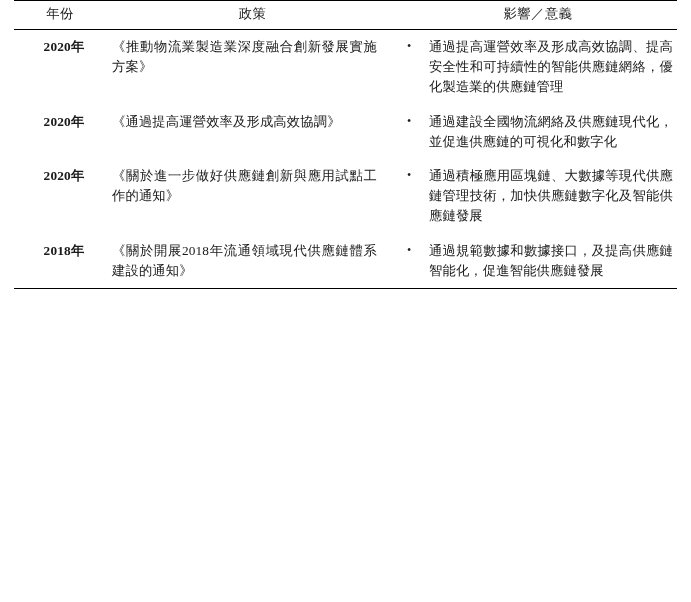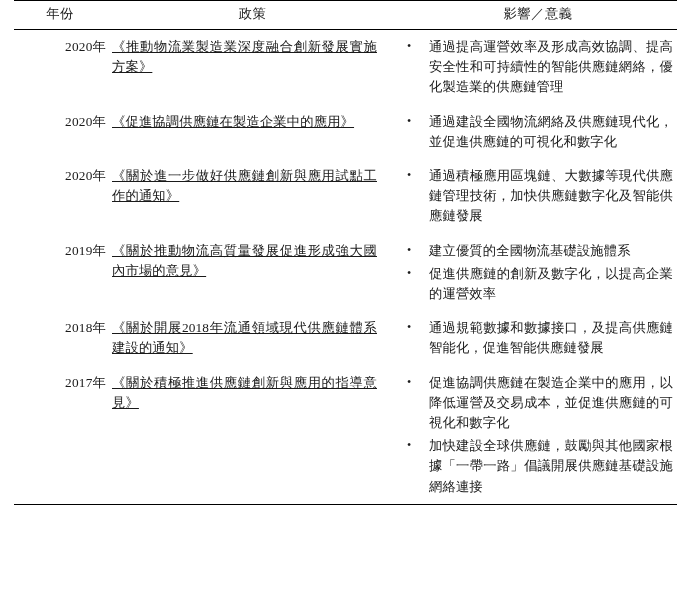--- a/index.html
+++ b/index.html
@@ -39,32 +39,32 @@
     border-top: 1.1px solid #000;
     border-bottom: 1.1px solid #000;
     letter-spacing: 0.5px;
   }
   tbody td {
     vertical-align: top;
     padding: 7px 0 7px 0;
     line-height: 1.52;
   }
   td.year {
-    text-align: right;
+    text-align: center;
     padding-left: 8px;
     white-space: nowrap;
     letter-spacing: 0.2px;
+    font-weight: bold;
   }
   td.policy {
     padding-right: 22px;
     padding-left: 6px;
     text-align: justify;
     text-justify: inter-ideograph;
     letter-spacing: 0.15px;
-    text-decoration: underline;
   }
   td.impact {
     padding-right: 4px;
     padding-left: 0px;
   }
   ul.impact-list {
     list-style: none;
     margin: 0;
     padding: 0;
   }
@@ -112,61 +112,41 @@
           <td class="year">2020年</td>
           <td class="policy">《推動物流業製造業深度融合創新發展實施方案》</td>
           <td class="impact">
             <ul class="impact-list">
               <li><span class="bullet">•</span><span>通過提高運營效率及形成高效協調、提高安全性和可持續性的智能供應鏈網絡，優化製造業的供應鏈管理</span></li>
             </ul>
           </td>
         </tr>
         <tr>
           <td class="year">2020年</td>
-          <td class="policy">《促進協調供應鏈在製造企業中的應用》</td>
+          <td class="policy">《通過提高運營效率及形成高效協調》</td>
           <td class="impact">
             <ul class="impact-list">
               <li><span class="bullet">•</span><span>通過建設全國物流網絡及供應鏈現代化，並促進供應鏈的可視化和數字化</span></li>
             </ul>
           </td>
         </tr>
         <tr>
           <td class="year">2020年</td>
           <td class="policy">《關於進一步做好供應鏈創新與應用試點工作的通知》</td>
           <td class="impact">
             <ul class="impact-list">
               <li><span class="bullet">•</span><span>通過積極應用區塊鏈、大數據等現代供應鏈管理技術，加快供應鏈數字化及智能供應鏈發展</span></li>
             </ul>
           </td>
         </tr>
         <tr>
-          <td class="year">2019年</td>
-          <td class="policy">《關於推動物流高質量發展促進形成強大國內市場的意見》</td>
-          <td class="impact">
-            <ul class="impact-list">
-              <li><span class="bullet">•</span><span>建立優質的全國物流基礎設施體系</span></li>
-              <li><span class="bullet">•</span><span>促進供應鏈的創新及數字化，以提高企業的運營效率</span></li>
-            </ul>
-          </td>
-        </tr>
-        <tr>
           <td class="year">2018年</td>
           <td class="policy">《關於開展2018年流通領域現代供應鏈體系建設的通知》</td>
           <td class="impact">
             <ul class="impact-list">
               <li><span class="bullet">•</span><span>通過規範數據和數據接口，及提高供應鏈智能化，促進智能供應鏈發展</span></li>
-            </ul>
-          </td>
-        </tr>
-        <tr>
-          <td class="year">2017年</td>
-          <td class="policy">《關於積極推進供應鏈創新與應用的指導意見》</td>
-          <td class="impact">
-            <ul class="impact-list">
-              <li><span class="bullet">•</span><span>促進協調供應鏈在製造企業中的應用，以降低運營及交易成本，並促進供應鏈的可視化和數字化</span></li>
-              <li><span class="bullet">•</span><span>加快建設全球供應鏈，鼓勵與其他國家根據「一帶一路」倡議開展供應鏈基礎設施網絡連接</span></li>
             </ul>
           </td>
         </tr>
       </tbody>
   </table>
   <div class="bottom-rule"></div>
 </div>
 
 </body></html>

